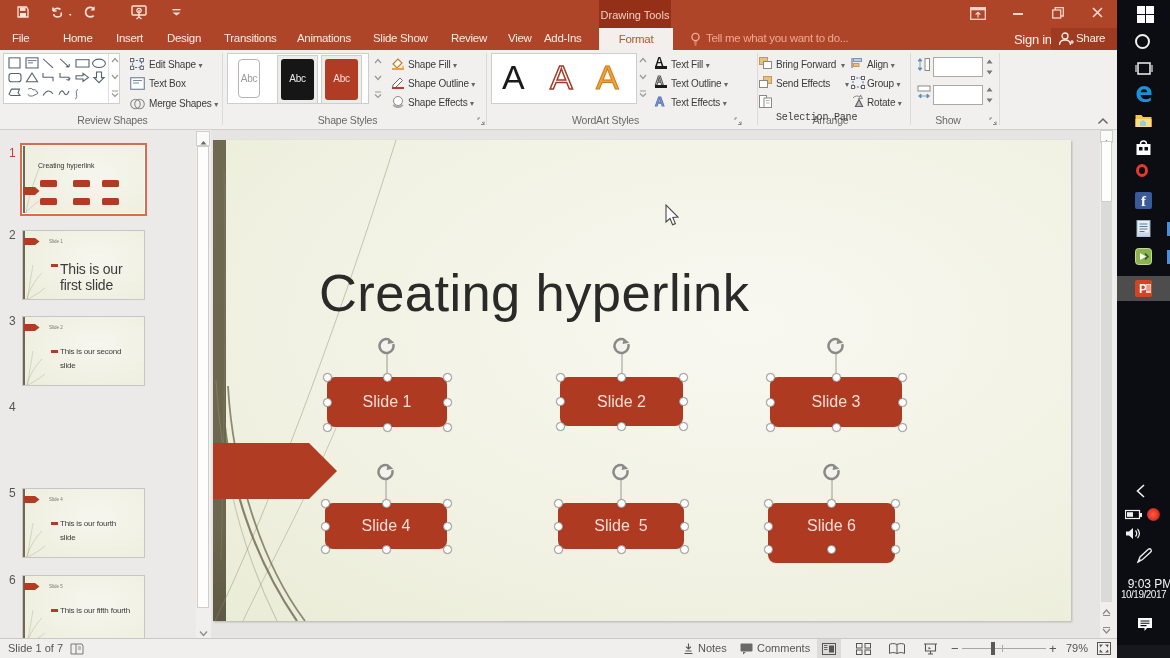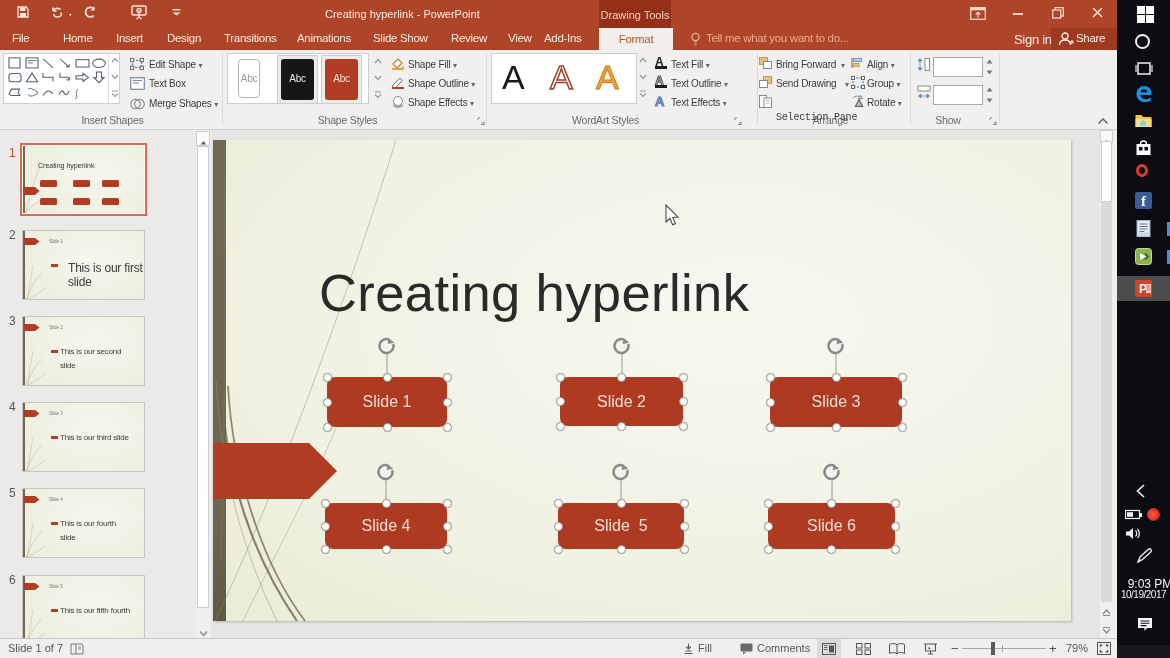--- a/index.html
+++ b/index.html
@@ -30,21 +30,20 @@
     <svg class="abs" style="left:131px;top:5px" width="16" height="15" viewBox="0 0 16 15">
       <rect x="1" y="1" width="14" height="9" rx="1" fill="none" stroke="#f8e3da" stroke-width="1.4"></rect>
       <path d="M8 5 l0 7 M8 12 l-2.5 2 M8 12 l2.5 2" stroke="#f8e3da" stroke-width="1.4" fill="none"></path>
       <circle cx="8" cy="5.5" r="2.2" fill="none" stroke="#f8e3da" stroke-width="1.2"></circle>
     </svg>
     <svg class="abs" style="left:172px;top:9px" width="9" height="7" viewBox="0 0 9 7">
       <rect x="0.5" y="0" width="8" height="1.4" fill="#f8e3da"></rect>
       <path d="M0.5 3.4 L4.5 6.6 L8.5 3.4 Z" fill="#f8e3da"></path>
     </svg>
 
-    <div class="abs" style="left:325px;top:8px;width:300px;font-size:11px;color:#fbeee8;">Creating hyperlink - PowerPoint</div>
 
     <div class="abs" style="left:599px;top:0;width:72px;height:28px;background:#942f18;color:#f3cfc2;font-size:11px;text-align:center;line-height:30px;">Drawing Tools</div>
 
     <svg class="abs" style="left:970px;top:7px" width="16" height="13" viewBox="0 0 16 13">
       <rect x="0.7" y="0.7" width="14.6" height="11.6" fill="none" stroke="#f3d5c9" stroke-width="1.3"></rect>
       <rect x="0.7" y="0.7" width="14.6" height="2.6" fill="#f3d5c9"></rect>
       <path d="M8 10.5 L8 5.2 M8 5.2 L5.6 7.6 M8 5.2 L10.4 7.6" stroke="#f3d5c9" stroke-width="1.3" fill="none"></path>
     </svg>
     <div class="abs" style="left:1013px;top:13px;width:10px;height:2px;background:#f3d5c9;"></div>
     <svg class="abs" style="left:1052px;top:7px" width="12" height="12" viewBox="0 0 12 12">
@@ -85,21 +84,21 @@
   </div>
 
   <div class="abs" id="ribbon" style="left:0;top:50px;width:1117px;height:80px;background:#f1f0ef;border-bottom:1px solid #d0cfce;font-size:10px;letter-spacing:-0.2px;color:#3b3b3b;">
 
     <div class="abs" style="left:222px;top:3px;width:1px;height:72px;background:#dcdbda;"></div>
     <div class="abs" style="left:486px;top:3px;width:1px;height:72px;background:#dcdbda;"></div>
     <div class="abs" style="left:757px;top:3px;width:1px;height:72px;background:#dcdbda;"></div>
     <div class="abs" style="left:910px;top:3px;width:1px;height:72px;background:#dcdbda;"></div>
     <div class="abs" style="left:999px;top:3px;width:1px;height:72px;background:#dcdbda;"></div>
 
-    <div class="abs" style="left:40px;top:64px;width:145px;text-align:center;color:#6a6967;font-size:10.5px;">Insert Shapes</div>
+    <div class="abs" style="left:40px;top:64px;width:145px;text-align:center;color:#6a6967;font-size:10.5px;">Review Shapes</div>
     <div class="abs" style="left:275px;top:64px;width:145px;text-align:center;color:#6a6967;font-size:10.5px;">Shape Styles</div>
     <div class="abs" style="left:533px;top:64px;width:145px;text-align:center;color:#6a6967;font-size:10.5px;">WordArt Styles</div>
     <div class="abs" style="left:758px;top:64px;width:145px;text-align:center;color:#6a6967;font-size:10.5px;">Arrange</div>
     <div class="abs" style="left:903px;top:64px;width:90px;text-align:center;color:#6a6967;font-size:10.5px;">Show</div>
 
     <svg class="abs" style="left:477px;top:67px" width="8" height="8" viewBox="0 0 8 8">
         <path d="M1 3 V1 H3 M5 5 L7.5 7.5 M7 4.5 V7.5 H4" stroke="#8a8987" fill="none" stroke-width="1"></path>
       </svg>
     <svg class="abs" style="left:734px;top:67px" width="8" height="8" viewBox="0 0 8 8">
         <path d="M1 3 V1 H3 M5 5 L7.5 7.5 M7 4.5 V7.5 H4" stroke="#8a8987" fill="none" stroke-width="1"></path>
@@ -233,21 +232,21 @@
     <svg class="abs" style="left:759px;top:7px" width="13" height="12" viewBox="0 0 13 12">
       <rect x="0.5" y="0.5" width="8" height="7" fill="#e8c180" stroke="#c49a55"></rect>
       <rect x="4.5" y="4.5" width="8" height="7" fill="#fff" stroke="#8a8987"></rect>
     </svg>
     <div class="abs" style="left:776px;top:9px;">Bring Forward</div>
     <div class="abs" style="left:841px;top:11px;color:#666;font-size:8px;">▾</div>
     <svg class="abs" style="left:759px;top:26px" width="13" height="12" viewBox="0 0 13 12">
       <rect x="4.5" y="0.5" width="8" height="7" fill="#e8c180" stroke="#c49a55"></rect>
       <rect x="0.5" y="4.5" width="8" height="7" fill="#fff" stroke="#8a8987"></rect>
     </svg>
-    <div class="abs" style="left:776px;top:28px;">Send Drawing</div>
+    <div class="abs" style="left:776px;top:28px;">Send Effects</div>
     <div class="abs" style="left:845px;top:30px;color:#666;font-size:8px;">▾</div>
     <svg class="abs" style="left:759px;top:45px" width="13" height="13" viewBox="0 0 13 13">
       <rect x="0.5" y="0.5" width="7" height="12" fill="#fff" stroke="#8a8987"></rect>
       <rect x="5" y="3" width="7.5" height="9.5" fill="#fff" stroke="#8a8987"></rect>
       <path d="M7 5.5 h3.5 M7 8 h3.5" stroke="#b0b0b0"></path>
     </svg>
     <div class="abs" style="left:776px;top:62px;font-family:Liberation Mono, monospace;">Selection Pane</div>
     <svg class="abs" style="left:851px;top:7px" width="13" height="12" viewBox="0 0 13 12">
       <path d="M1 1 v10" stroke="#666"></path>
       <rect x="2.5" y="1.5" width="8" height="3" fill="#b8cce4" stroke="#7a96b8"></rect>
@@ -318,51 +317,38 @@
       <div class="abs" style="left:0;top:0;width:2px;height:70px;background:#6f6951;"></div>
       <svg class="abs" style="left:0;top:0" width="121" height="70">
           <path d="M3 70 C 6 60 11 50 19 42 M3 69 C 9 66 16 62 22 57" fill="none" stroke="#8a8566" stroke-width="0.5" opacity="0.55"></path>
           <path d="M4 70 C 6 58 8 46 10 34" fill="none" stroke="#8a8566" stroke-width="0.5" opacity="0.5"></path>
         </svg>
       <svg class="abs" style="left:1px;top:7px" width="16" height="7">
           <path d="M0 0 H11 L15.5 3.5 L11 7 H0 Z" fill="#b03c23"></path>
         </svg>
       <div class="abs" style="left:26px;top:8px;font-size:4.5px;color:#77776f;">Slide 1</div>
       <div class="abs" style="left:28px;top:33px;width:7px;height:3px;background:#b03c23;"></div>
-      <div class="abs" style="left:37px;top:30px;font-size:12px;color:#3c3c3a;letter-spacing:-0.2px;margin-left:8px;">This is our first slide</div>
+      <div class="abs" style="left:37px;top:30px;font-size:14px;color:#3c3c3a;letter-spacing:-0.2px;">This is our first slide</div>
     </div>
     <div class="abs" style="left:9px;top:184px;font-size:12px;color:#555;">3</div>
     <div class="abs" style="left:22px;top:186px;width:123px;height:70px;border:1px solid #c7c6c5;background:radial-gradient(ellipse 130px 80px at 60% 40%, #f6f6ee, #edeedd 70%, #e8ebd3 100%);overflow:hidden;">
       <div class="abs" style="left:0;top:0;width:2px;height:70px;background:#6f6951;"></div>
       <svg class="abs" style="left:0;top:0" width="121" height="70">
           <path d="M3 70 C 6 60 11 50 19 42 M3 69 C 9 66 16 62 22 57" fill="none" stroke="#8a8566" stroke-width="0.5" opacity="0.55"></path>
           <path d="M4 70 C 6 58 8 46 10 34" fill="none" stroke="#8a8566" stroke-width="0.5" opacity="0.5"></path>
         </svg>
       <svg class="abs" style="left:1px;top:7px" width="16" height="7">
           <path d="M0 0 H11 L15.5 3.5 L11 7 H0 Z" fill="#b03c23"></path>
         </svg>
       <div class="abs" style="left:26px;top:8px;font-size:4.5px;color:#77776f;">Slide 2</div>
       <div class="abs" style="left:28px;top:33px;width:7px;height:3px;background:#b03c23;"></div>
       <div class="abs" style="left:37px;top:30px;font-size:8px;color:#3c3c3a;letter-spacing:-0.2px;">This is our second</div>
       <div class="abs" style="left:37px;top:44px;font-size:8px;color:#3c3c3a;letter-spacing:-0.2px;">slide</div>
     </div>
     <div class="abs" style="left:9px;top:270px;font-size:12px;color:#555;">4</div>
-    <div class="abs" style="left:22px;top:272px;width:123px;height:70px;border:1px solid #c7c6c5;background:radial-gradient(ellipse 130px 80px at 60% 40%, #f6f6ee, #edeedd 70%, #e8ebd3 100%);overflow:hidden;">
-      <div class="abs" style="left:0;top:0;width:2px;height:70px;background:#6f6951;"></div>
-      <svg class="abs" style="left:0;top:0" width="121" height="70">
-          <path d="M3 70 C 6 60 11 50 19 42 M3 69 C 9 66 16 62 22 57" fill="none" stroke="#8a8566" stroke-width="0.5" opacity="0.55"></path>
-          <path d="M4 70 C 6 58 8 46 10 34" fill="none" stroke="#8a8566" stroke-width="0.5" opacity="0.5"></path>
-        </svg>
-      <svg class="abs" style="left:1px;top:7px" width="16" height="7">
-          <path d="M0 0 H11 L15.5 3.5 L11 7 H0 Z" fill="#b03c23"></path>
-        </svg>
-      <div class="abs" style="left:26px;top:8px;font-size:4.5px;color:#77776f;">Slide 3</div>
-      <div class="abs" style="left:28px;top:33px;width:7px;height:3px;background:#b03c23;"></div>
-      <div class="abs" style="left:37px;top:30px;font-size:8px;color:#3c3c3a;letter-spacing:-0.2px;">This is our third slide</div>
-    </div>
     <div class="abs" style="left:9px;top:356px;font-size:12px;color:#555;">5</div>
     <div class="abs" style="left:22px;top:358px;width:123px;height:70px;border:1px solid #c7c6c5;background:radial-gradient(ellipse 130px 80px at 60% 40%, #f6f6ee, #edeedd 70%, #e8ebd3 100%);overflow:hidden;">
       <div class="abs" style="left:0;top:0;width:2px;height:70px;background:#6f6951;"></div>
       <svg class="abs" style="left:0;top:0" width="121" height="70">
           <path d="M3 70 C 6 60 11 50 19 42 M3 69 C 9 66 16 62 22 57" fill="none" stroke="#8a8566" stroke-width="0.5" opacity="0.55"></path>
           <path d="M4 70 C 6 58 8 46 10 34" fill="none" stroke="#8a8566" stroke-width="0.5" opacity="0.5"></path>
         </svg>
       <svg class="abs" style="left:1px;top:7px" width="16" height="7">
           <path d="M0 0 H11 L15.5 3.5 L11 7 H0 Z" fill="#b03c23"></path>
         </svg>
@@ -516,21 +502,21 @@
       <path d="M10.4 0.8 L16.3 5.7 L9.7 6.9 Z" fill="#8a8a88"></path>
     </svg>
     <div class="abs" style="left:553.5px;top:498.5px;width:9px;height:9px;border-radius:50%;background:#fff;border:1px solid #9a9a98;box-shadow:0 0 1px rgba(0,0,0,0.25);"></div>
     <div class="abs" style="left:616.5px;top:498.5px;width:9px;height:9px;border-radius:50%;background:#fff;border:1px solid #9a9a98;box-shadow:0 0 1px rgba(0,0,0,0.25);"></div>
     <div class="abs" style="left:679.5px;top:498.5px;width:9px;height:9px;border-radius:50%;background:#fff;border:1px solid #9a9a98;box-shadow:0 0 1px rgba(0,0,0,0.25);"></div>
     <div class="abs" style="left:553.5px;top:521.5px;width:9px;height:9px;border-radius:50%;background:#fff;border:1px solid #9a9a98;box-shadow:0 0 1px rgba(0,0,0,0.25);"></div>
     <div class="abs" style="left:679.5px;top:521.5px;width:9px;height:9px;border-radius:50%;background:#fff;border:1px solid #9a9a98;box-shadow:0 0 1px rgba(0,0,0,0.25);"></div>
     <div class="abs" style="left:553.5px;top:544.5px;width:9px;height:9px;border-radius:50%;background:#fff;border:1px solid #9a9a98;box-shadow:0 0 1px rgba(0,0,0,0.25);"></div>
     <div class="abs" style="left:616.5px;top:544.5px;width:9px;height:9px;border-radius:50%;background:#fff;border:1px solid #9a9a98;box-shadow:0 0 1px rgba(0,0,0,0.25);"></div>
     <div class="abs" style="left:679.5px;top:544.5px;width:9px;height:9px;border-radius:50%;background:#fff;border:1px solid #9a9a98;box-shadow:0 0 1px rgba(0,0,0,0.25);"></div>
-    <div class="abs" style="left:768px;top:503px;width:127px;height:46px;background:#ae3a22;border-radius:8px;color:#f2ddd4;font-size:16px;text-align:center;line-height:46px;">Slide 6</div>
+    <div class="abs" style="left:768px;top:503px;width:127px;height:60px;background:#ae3a22;border-radius:8px;color:#f2ddd4;font-size:16px;text-align:center;line-height:46px;">Slide 6</div>
     <svg class="abs" style="left:822.5px;top:463px" width="18" height="40" viewBox="0 0 18 40">
       <path d="M9 16 V40" stroke="#9a9a98" stroke-width="1"></path>
       <circle cx="8.5" cy="9" r="8.2" fill="#f3f3ec"></circle>
       <g transform="rotate(-16 8.5 9)">
           <circle cx="8.5" cy="9" r="7" fill="none" stroke="#8a8a88" stroke-width="2.5" stroke-dasharray="37 7"></circle>
         </g>
       <path d="M10.4 0.8 L16.3 5.7 L9.7 6.9 Z" fill="#8a8a88"></path>
     </svg>
     <div class="abs" style="left:763.5px;top:498.5px;width:9px;height:9px;border-radius:50%;background:#fff;border:1px solid #9a9a98;box-shadow:0 0 1px rgba(0,0,0,0.25);"></div>
     <div class="abs" style="left:827.0px;top:498.5px;width:9px;height:9px;border-radius:50%;background:#fff;border:1px solid #9a9a98;box-shadow:0 0 1px rgba(0,0,0,0.25);"></div>
@@ -545,21 +531,21 @@
   <div class="abs" id="statusbar" style="left:0;top:638px;width:1117px;height:20px;background:#f0efee;border-top:1px solid #c9c8c7;font-size:11px;color:#565554;">
     <div class="abs" style="left:8px;top:3px;">Slide 1 of 7</div>
     <svg class="abs" style="left:70px;top:4px" width="14" height="12" viewBox="0 0 14 12">
       <path d="M1 1 H6 V11 H1 Z M6 1 H12 L13 3 V11 H6" fill="none" stroke="#7a7978" stroke-width="1"></path>
       <path d="M8 4 h3 M8 6 h3" stroke="#7a7978" stroke-width="0.8"></path>
     </svg>
     <svg class="abs" style="left:683px;top:4px" width="11" height="12" viewBox="0 0 11 12">
       <path d="M1.5 10.5 h8 M2.5 8 h6" stroke="#565554" stroke-width="1.1"></path>
       <path d="M5.5 0.5 v5.5 M5.5 6 l-2.4 -2.4 M5.5 6 l2.4 -2.4" stroke="#565554" stroke-width="1.1" fill="none"></path>
     </svg>
-    <div class="abs" style="left:698px;top:3px;">Fill</div>
+    <div class="abs" style="left:698px;top:3px;">Notes</div>
     <svg class="abs" style="left:740px;top:4px" width="13" height="12" viewBox="0 0 13 12">
       <rect x="0.5" y="0.5" width="12" height="8" rx="1" fill="#6a6968"></rect>
       <path d="M3 9 v2.5 l3 -2.5" fill="#6a6968"></path>
     </svg>
     <div class="abs" style="left:757px;top:3px;">Comments</div>
     <div class="abs" style="left:817px;top:0;width:24px;height:19px;background:#dcdbda;"></div>
     <svg class="abs" style="left:822px;top:4px" width="14" height="12" viewBox="0 0 14 12">
       <rect x="0.5" y="0.5" width="13" height="11" fill="none" stroke="#565554"></rect>
       <path d="M2 2.5 h3.5 M2 4.5 h3.5 M2 6.5 h3.5" stroke="#565554" stroke-width="0.9"></path>
       <rect x="7" y="2.5" width="5" height="7" fill="#565554"></rect>

